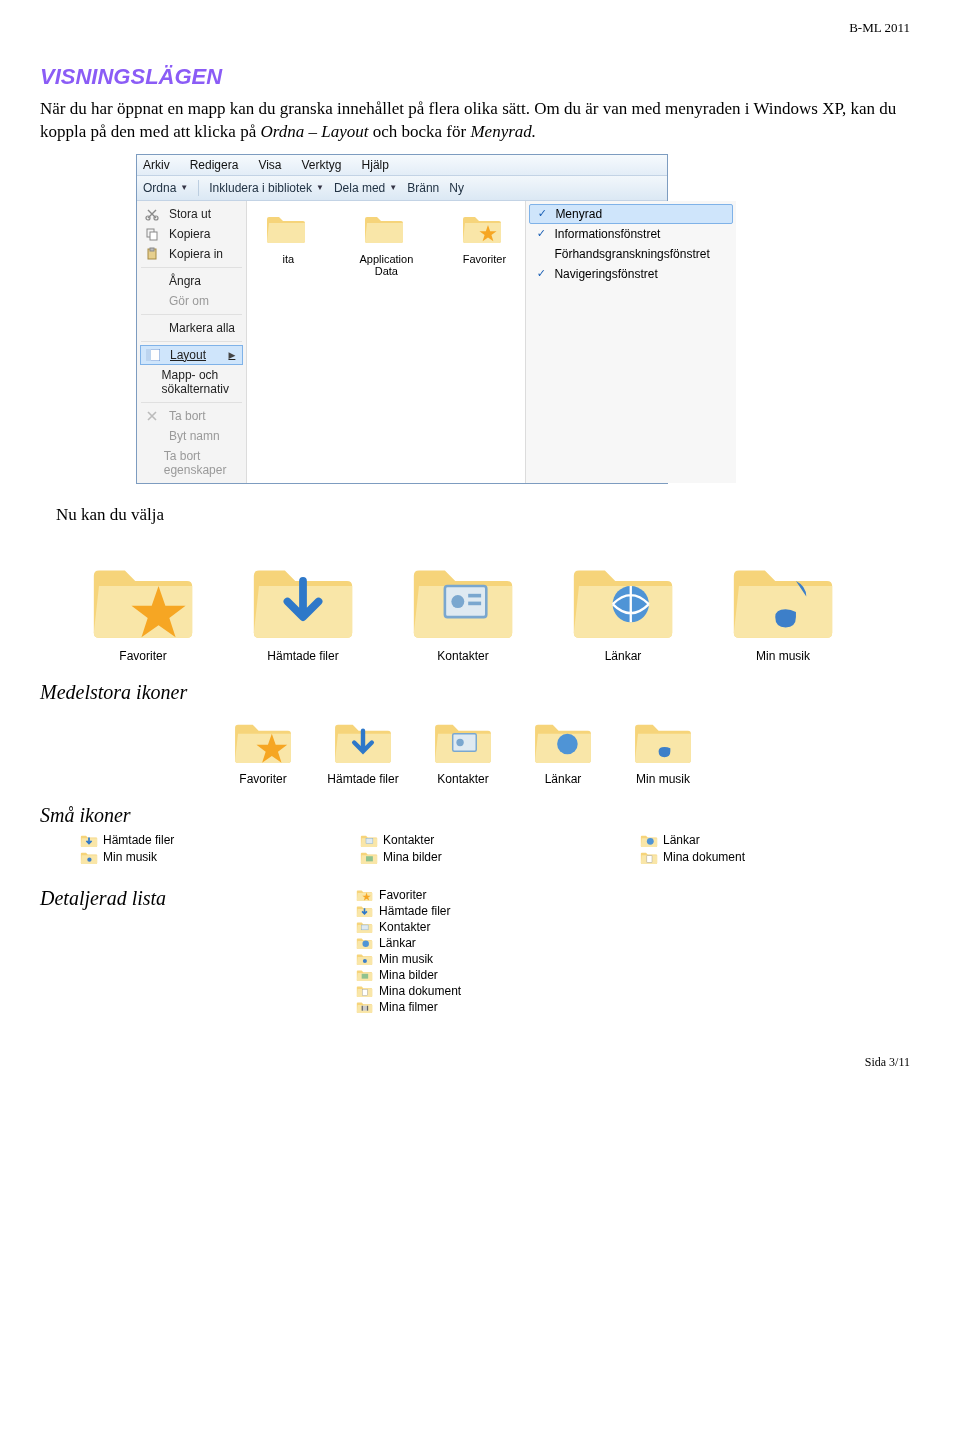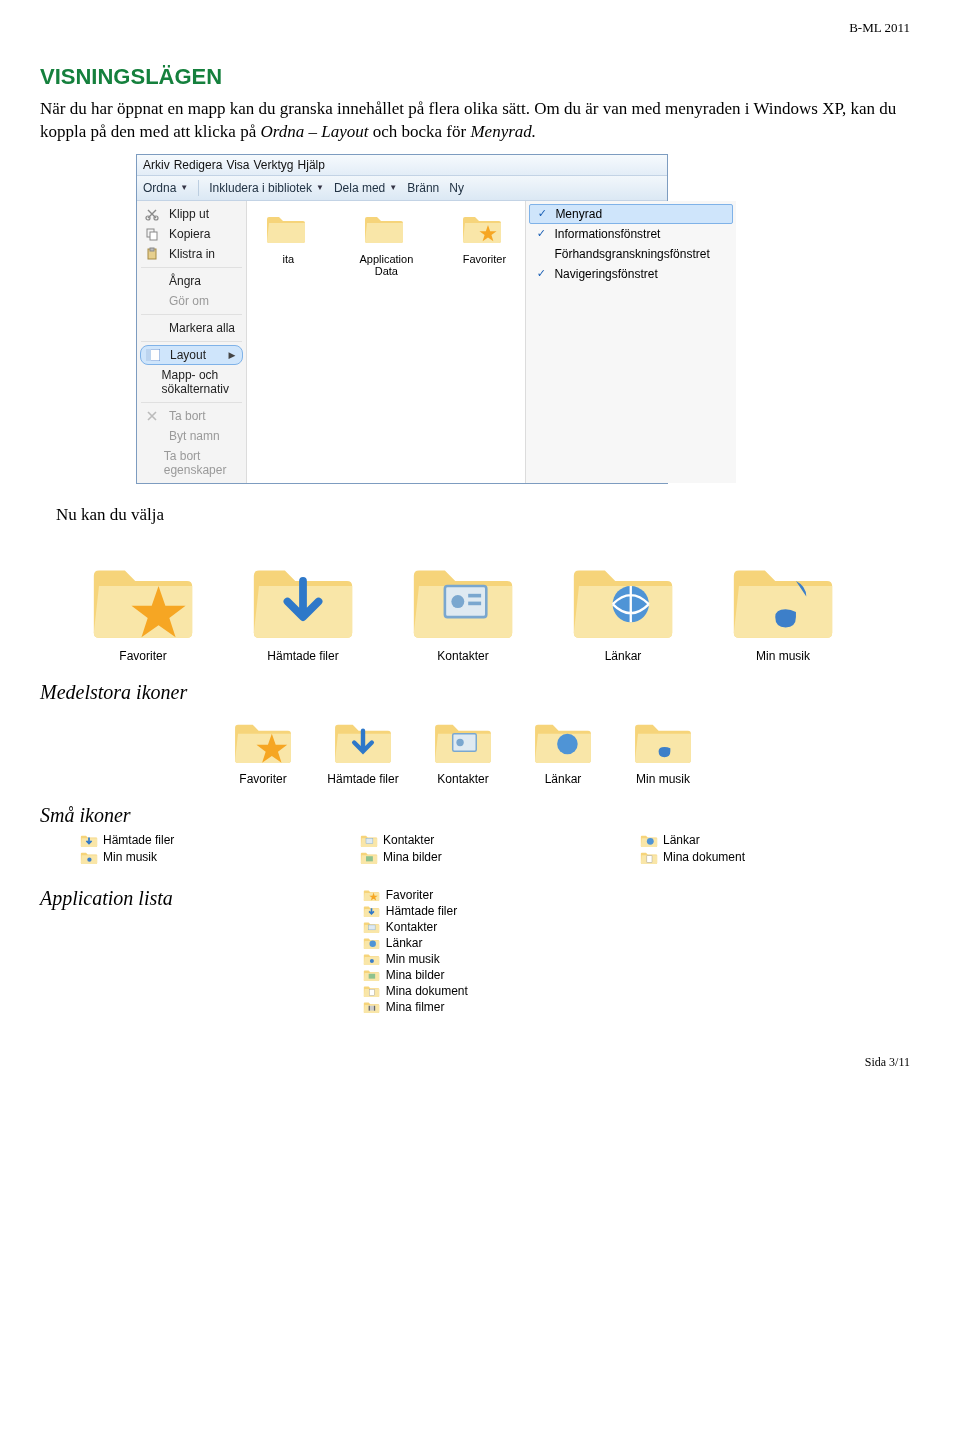--- a/index.html
+++ b/index.html
@@ -8,21 +8,22 @@
     background: #fff;
     color: #000;
     width: 960px;
     padding: 20px 50px 30px 40px;
     box-sizing: border-box;
   }
   .doc-header { text-align: right; font-size: 13px; margin-bottom: 28px; }
   .section-title {
     font-family: Arial, sans-serif;
     font-weight: bold;
-    color: #15803d;
+    font-style: italic;
+    color: #8b5cf6;
     font-size: 22px;
     margin: 0 0 8px 0;
   }
   .para { font-size: 17px; line-height: 1.35; margin: 0 0 10px 0; }
   .ital { font-style: italic; }
   .subh { font-style: italic; font-size: 20px; margin: 18px 0 6px 0; }
 
   
   .win-shot {
     width: 530px;
@@ -30,21 +31,21 @@
     font-family: "Segoe UI", Tahoma, sans-serif;
     font-size: 12px;
     border: 1px solid #7d9cc0;
     background: #fff;
   }
   .menubar {
     background: linear-gradient(#f6fafd,#e3edf7);
     border-bottom: 1px solid #c3d3e5;
     padding: 3px 6px;
     display: flex;
-    gap: 4px;
+    gap: 20px;
     text-align: center;
   }
   .menubar span { color: #111; }
   .toolbar {
     background: linear-gradient(#f2f7fb,#dbe8f4);
     border-bottom: 1px solid #c3d3e5;
     padding: 4px 6px;
     display: flex;
     gap: 10px;
     align-items: center;
@@ -66,22 +67,23 @@
     display:flex; align-items:center;
     padding: 3px 10px 3px 6px;
     color:#222;
     gap:8px;
   }
   .ctx-item.disabled { color:#9a9a9a; }
   .ctx-item.hl-blue {
     background:#cfe5fb;
     border:1px solid #7fb2e8;
     margin: 0 3px;
-    border-radius:8px;
+    border-radius:0;
     padding: 2px 7px 2px 3px;
+    text-decoration: underline;
   }
   .ctx-sep { height:1px; background:#e0e0e0; margin:3px 4px; }
   .ctx-iconbox { width:18px; display:flex; justify-content:center; }
   .ctx-arrow { margin-left:auto; font-size:9px; color:#444; }
 
   .submenu {
     width: 210px;
     background:#f7f7f7;
     border-left:1px solid #dcdcdc;
     padding:3px 0;
@@ -208,39 +210,39 @@
   <div class="panel-row">
     <div class="ctxmenu">
       <div class="ctx-item">
         <span class="ctx-iconbox">
           <svg width="14" height="14">
               <path d="M3 3 L11 11 M11 3 L3 11" stroke="#888" stroke-width="1.4" fill="none"></path>
               <circle cx="3" cy="11" r="2" fill="none" stroke="#888" stroke-width="1.2"></circle>
               <circle cx="11" cy="11" r="2" fill="none" stroke="#888" stroke-width="1.2"></circle>
             </svg>
         </span>
-        <span>Klipp ut</span>
+        <span>Stora ut</span>
       </div>
       <div class="ctx-item">
         <span class="ctx-iconbox">
           <svg width="14" height="14">
               <rect x="2" y="2" width="7" height="8" fill="none" stroke="#888"></rect>
               <rect x="5" y="5" width="7" height="8" fill="#fff" stroke="#888"></rect>
             </svg>
         </span>
         <span>Kopiera</span>
       </div>
       <div class="ctx-item">
         <span class="ctx-iconbox">
           <svg width="14" height="14">
               <rect x="3" y="2" width="8" height="10" fill="#e6cf8e" stroke="#a58a45"></rect>
               <rect x="5" y="1" width="4" height="3" fill="#bbb" stroke="#888"></rect>
             </svg>
         </span>
-        <span>Klistra in</span>
+        <span>Kopiera in</span>
       </div>
       <div class="ctx-sep"></div>
       <div class="ctx-item">
         <span class="ctx-iconbox"></span>
         <span>Ångra</span>
       </div>
       <div class="ctx-item disabled">
         <span class="ctx-iconbox"></span>
         <span>Gör om</span>
       </div>
@@ -462,21 +464,21 @@
   <div class="small-item">
     <svg width="18" height="15" viewBox="0 0 42 34">
         <use href="#folder-base"></use>
         <rect x="16" y="13" width="12" height="15" fill="#fff" stroke="#999"></rect>
       </svg>
     <span>Mina dokument</span>
   </div>
 </div>
 
 <div class="det-wrap">
-  <p class="subh" style="margin-top:0;">Application lista</p>
+  <p class="subh" style="margin-top:0;">Detaljerad lista</p>
   <div class="det-list">
     <div class="det-item">
         <svg width="17" height="14" viewBox="0 0 42 34">
           <use href="#folder-base"></use>
           <g transform="translate(15,11) scale(1.1)">
             <use href="#star"></use>
           </g>
         </svg>
         <span>Favoriter</span>
       </div>

